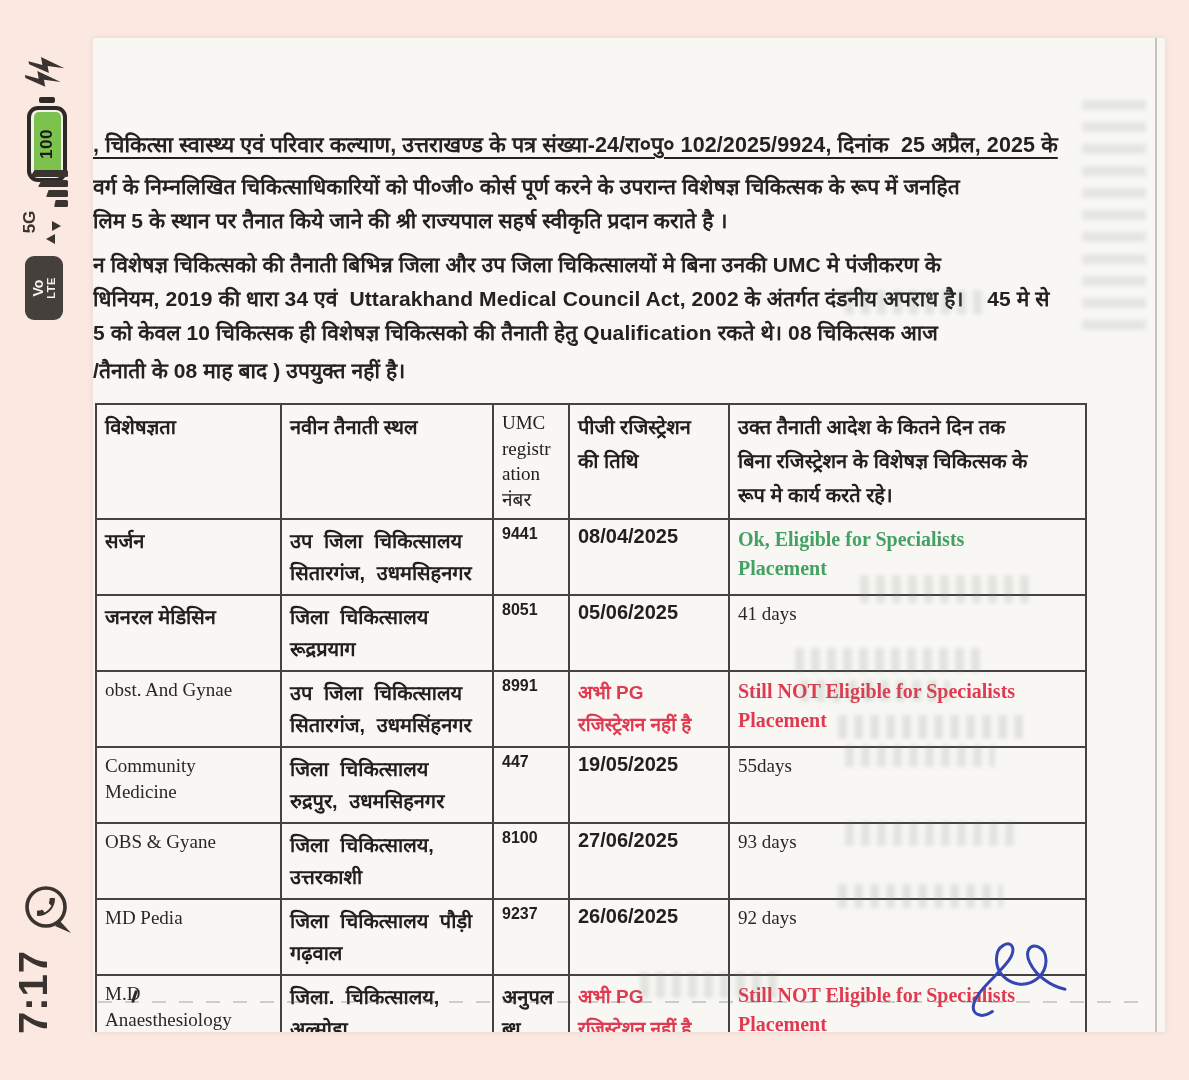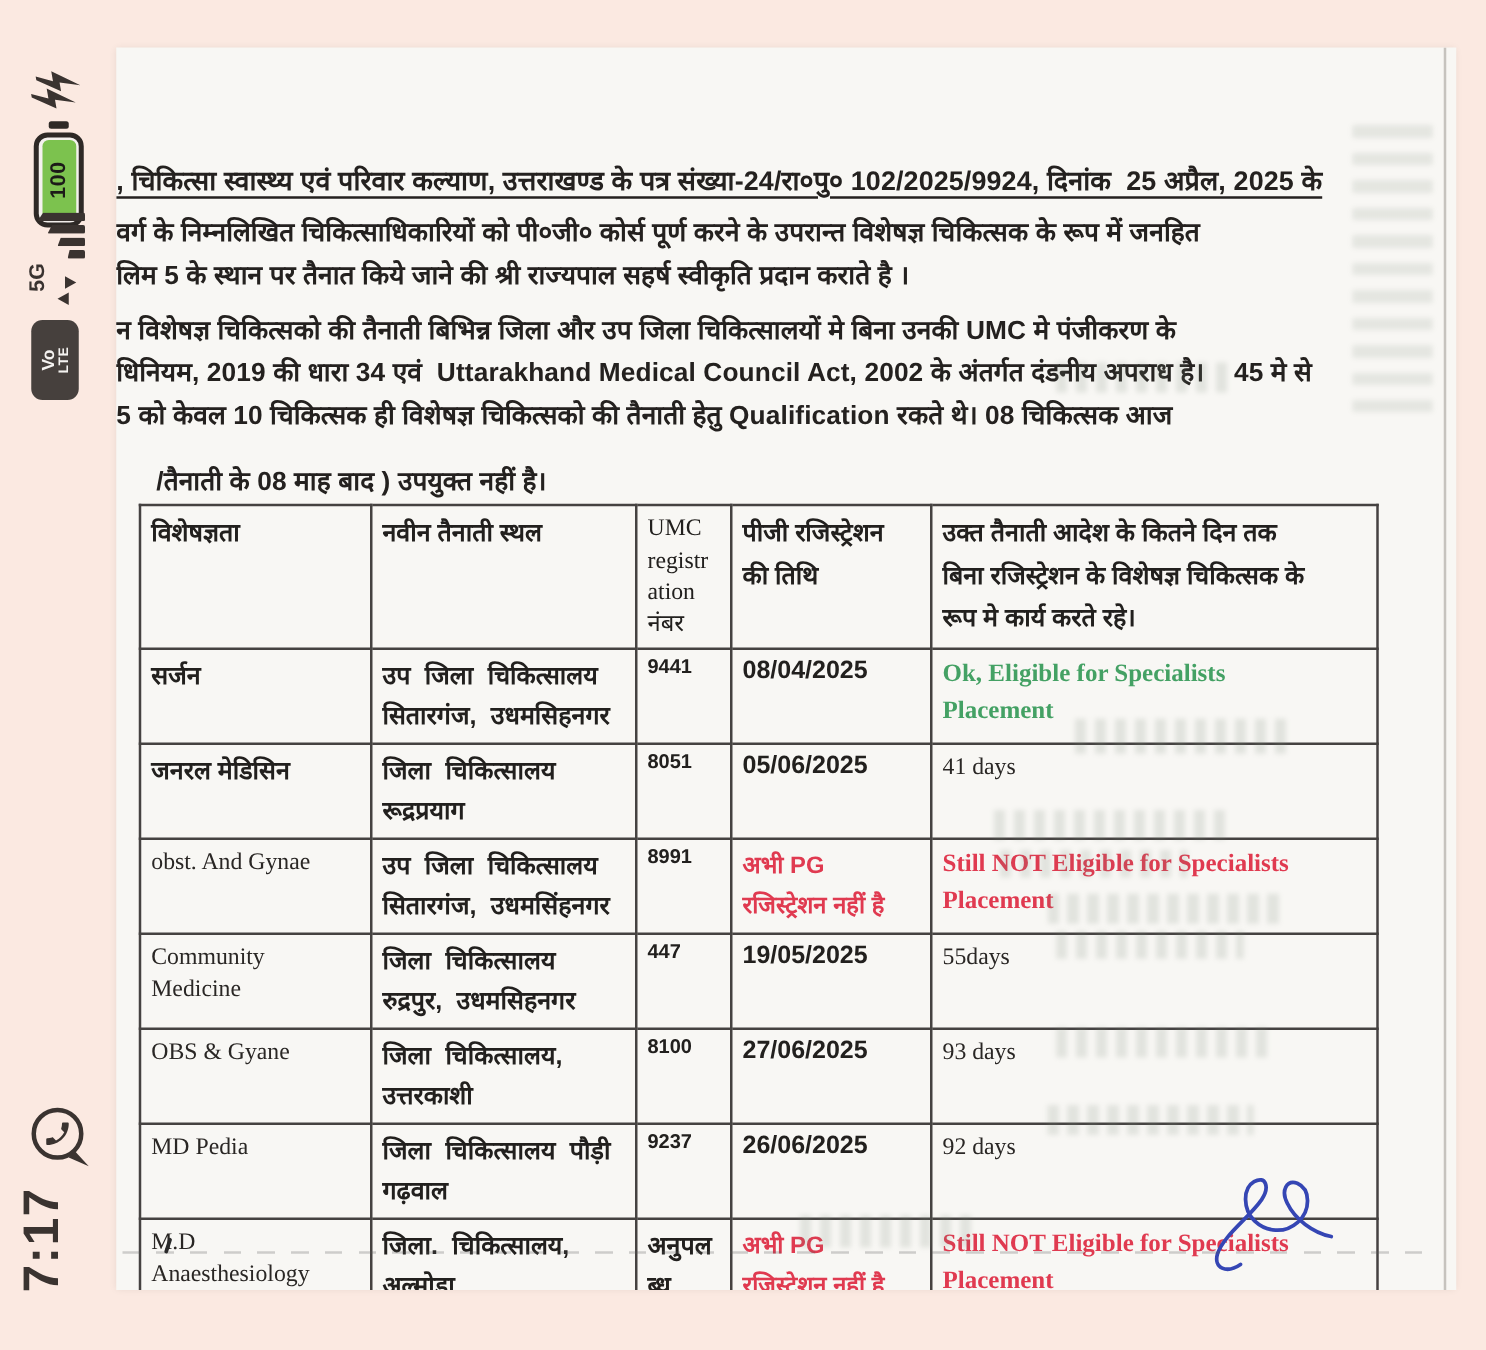--- a/index.html
+++ b/index.html
@@ -19,21 +19,21 @@
     font-size:21px;font-weight:700;color:#24211f;
     white-space:pre-wrap;letter-spacing:.1px;line-height:26px;
   }
   .u-bold{
     text-decoration:underline;text-decoration-thickness:2px;text-underline-offset:5px;
     font-size:21.5px;
   }
   
   table.grid{
     position:absolute;left:2px;top:365px;width:990px;
-    border-collapse:collapse;table-layout:fixed;margin-left:16px;
+    border-collapse:collapse;table-layout:fixed;
   }
   table.grid td,table.grid th{
     border:2px solid #454241;vertical-align:top;text-align:left;
     padding:5px 8px;overflow:hidden;
   }
   .cellwrap{white-space:pre-line;display:block;}
   .deva{font-weight:700;font-size:20px;line-height:1.6;color:#22201e;}
   .wsp{word-spacing:6px;}
   .serif{font-family:"Liberation Serif","DejaVu Serif",serif;font-weight:400;font-size:19px;line-height:1.35;color:#2a2725;}
   .num{font-weight:600;font-size:16px;color:#22201e;}
@@ -130,21 +130,21 @@
 
 <div class="page">
 
   <div class="docline u-bold" style="top:94px;">, चिकित्सा स्वास्थ्य एवं परिवार कल्याण, उत्तराखण्ड के पत्र संख्या-24/रा०पु० 102/2025/9924, दिनांक  25 अप्रैल, 2025 के</div>
   <div class="docline" style="top:136px;">वर्ग के निम्नलिखित चिकित्साधिकारियों को पी०जी० कोर्स पूर्ण करने के उपरान्त विशेषज्ञ चिकित्सक के रूप में जनहित</div>
   <div class="docline" style="top:170px;">लिम 5 के स्थान पर तैनात किये जाने की श्री राज्यपाल सहर्ष स्वीकृति प्रदान कराते है ।</div>
 
   <div class="docline" style="top:214px;">न विशेषज्ञ चिकित्सको की तैनाती बिभिन्न जिला और उप जिला चिकित्सालयों मे बिना उनकी UMC मे पंजीकरण के</div>
   <div class="docline" style="top:248px;">धिनियम, 2019 की धारा 34 एवं  Uttarakhand Medical Council Act, 2002 के अंतर्गत दंडनीय अपराध है।    45 मे से</div>
   <div class="docline" style="top:282px;">5 को केवल 10 चिकित्सक ही विशेषज्ञ चिकित्सको की तैनाती हेतु Qualification रकते थे। 08 चिकित्सक आज</div>
-  <div class="docline" style="top:335px;padding-left:32px;">/तैनाती के 08 माह बाद ) उपयुक्त नहीं है।</div>
+  <div class="docline" style="top:320px;">/तैनाती के 08 माह बाद ) उपयुक्त नहीं है।</div>
 
   <table class="grid">
     <colgroup>
         <col style="width:185px">
         <col style="width:212px">
         <col style="width:76px">
         <col style="width:160px">
         <col style="width:357px">
       </colgroup>
     <tbody>

